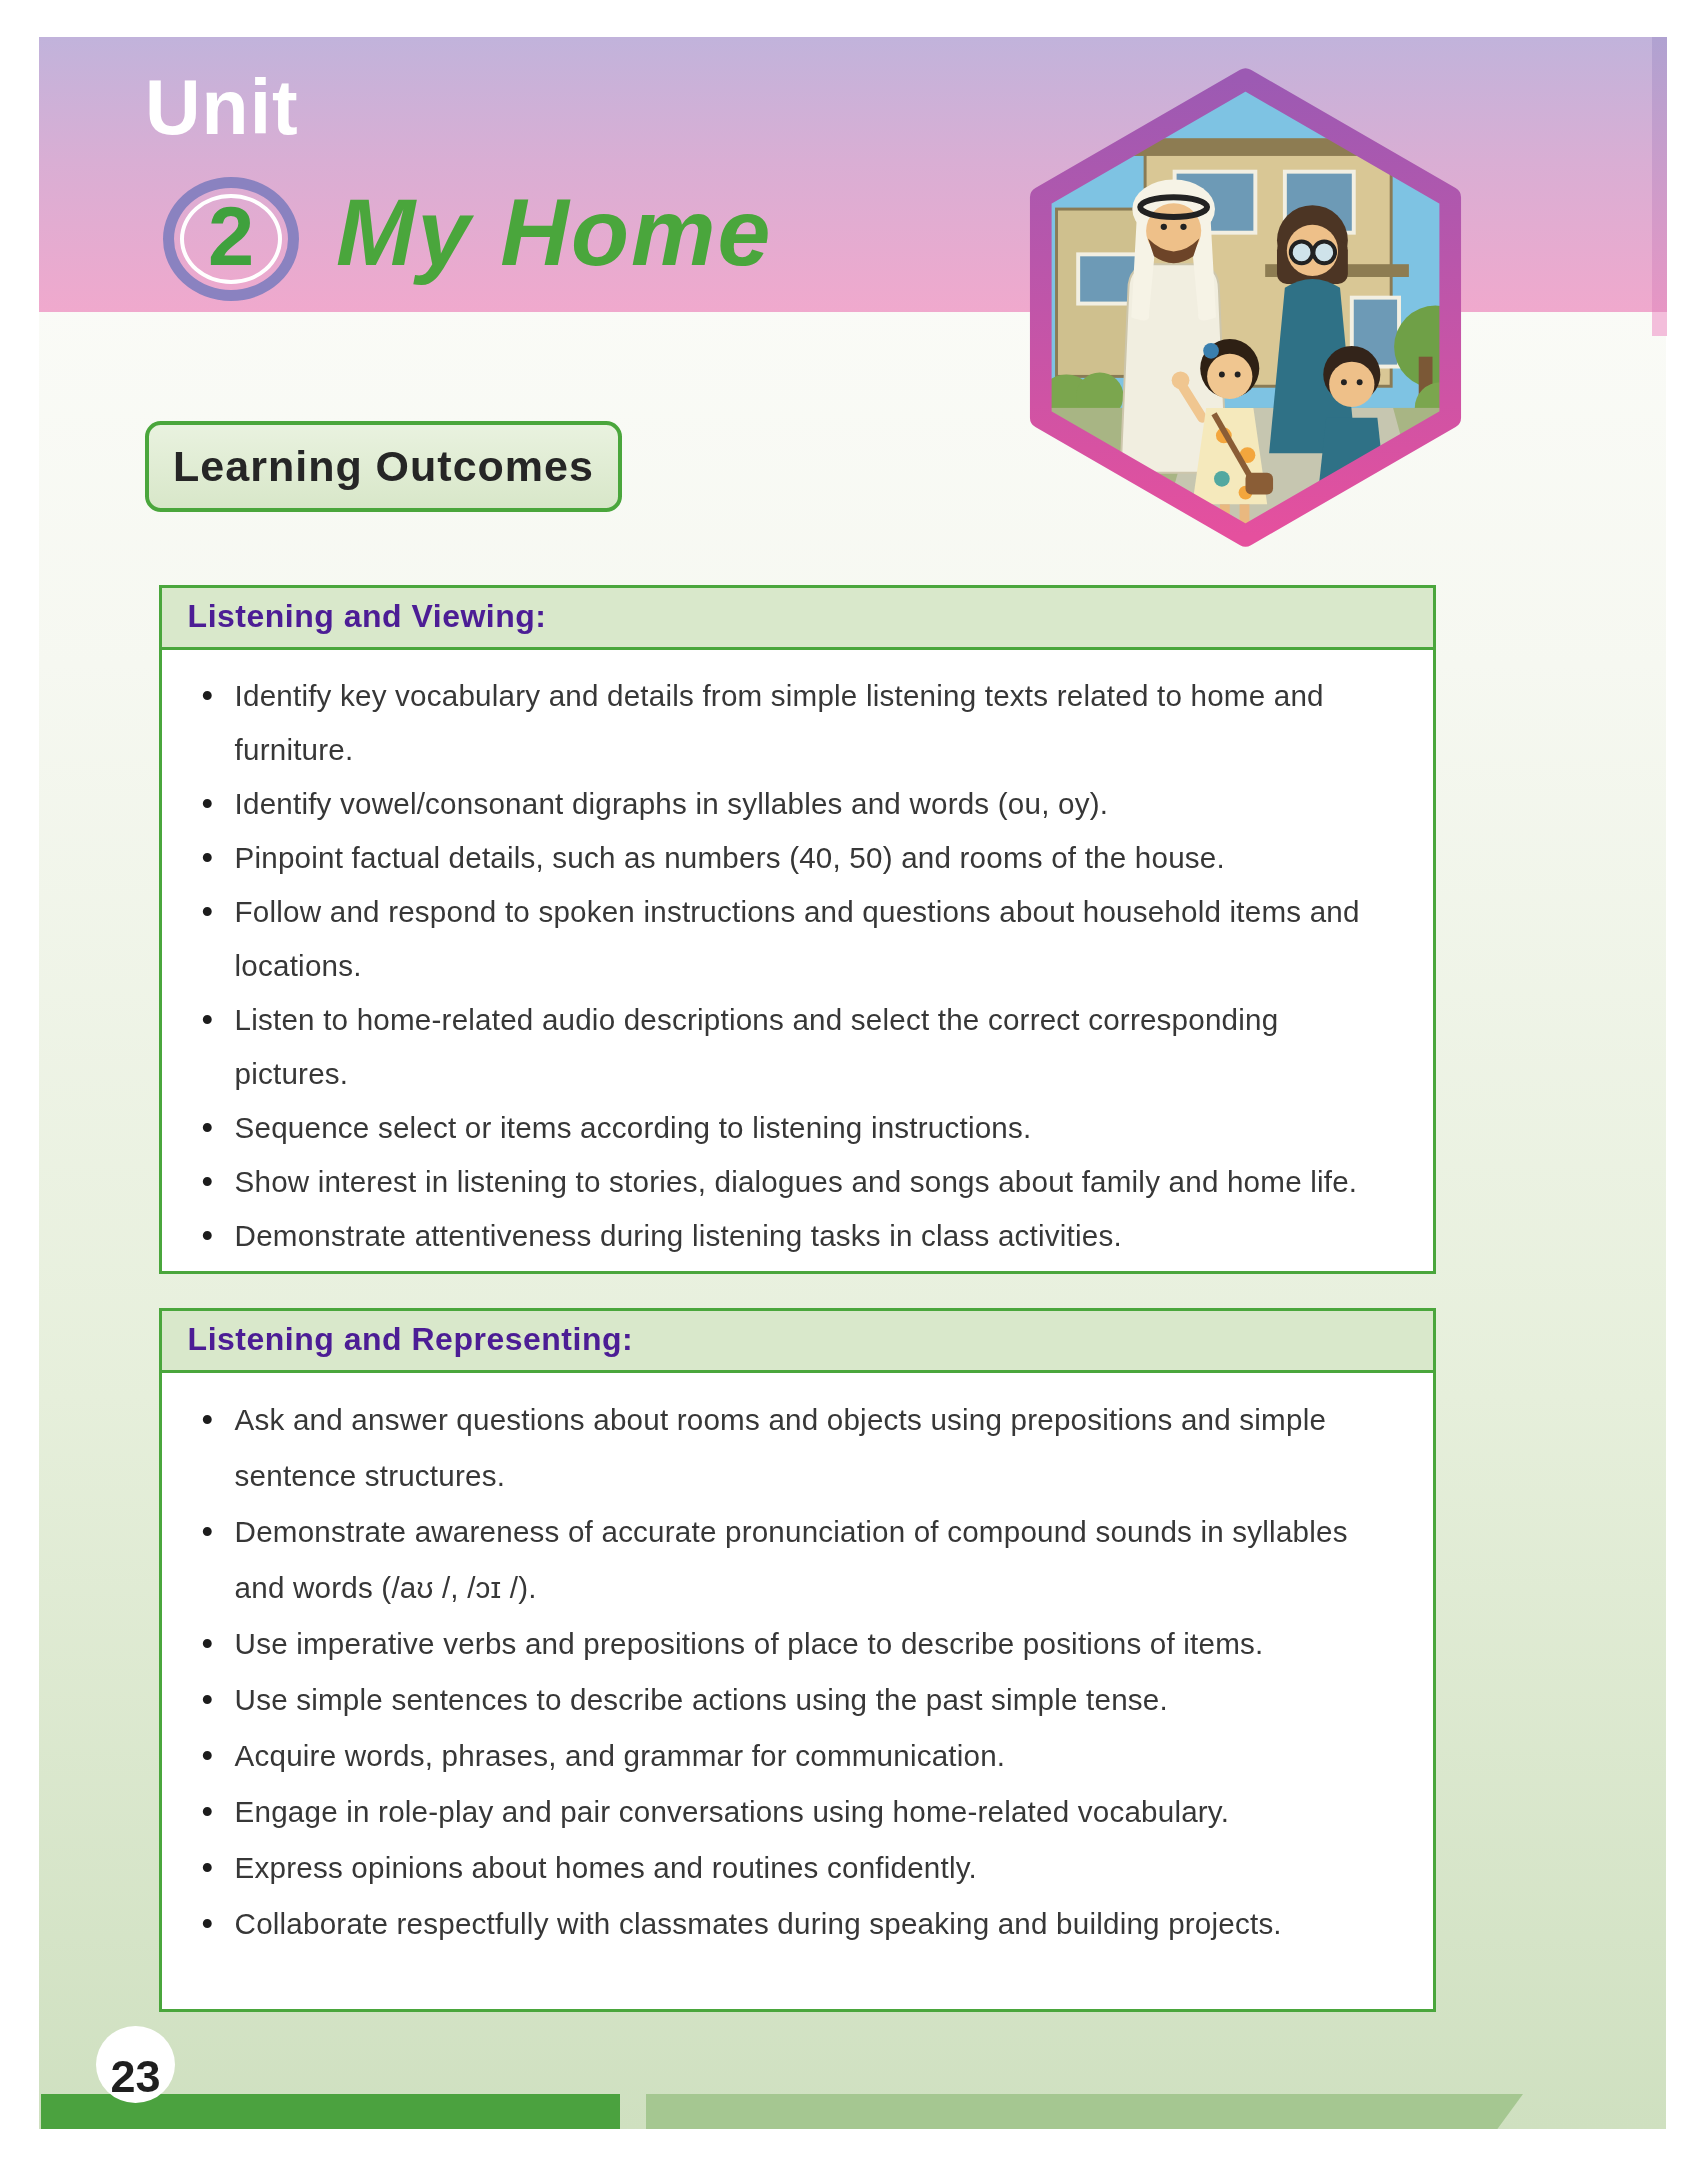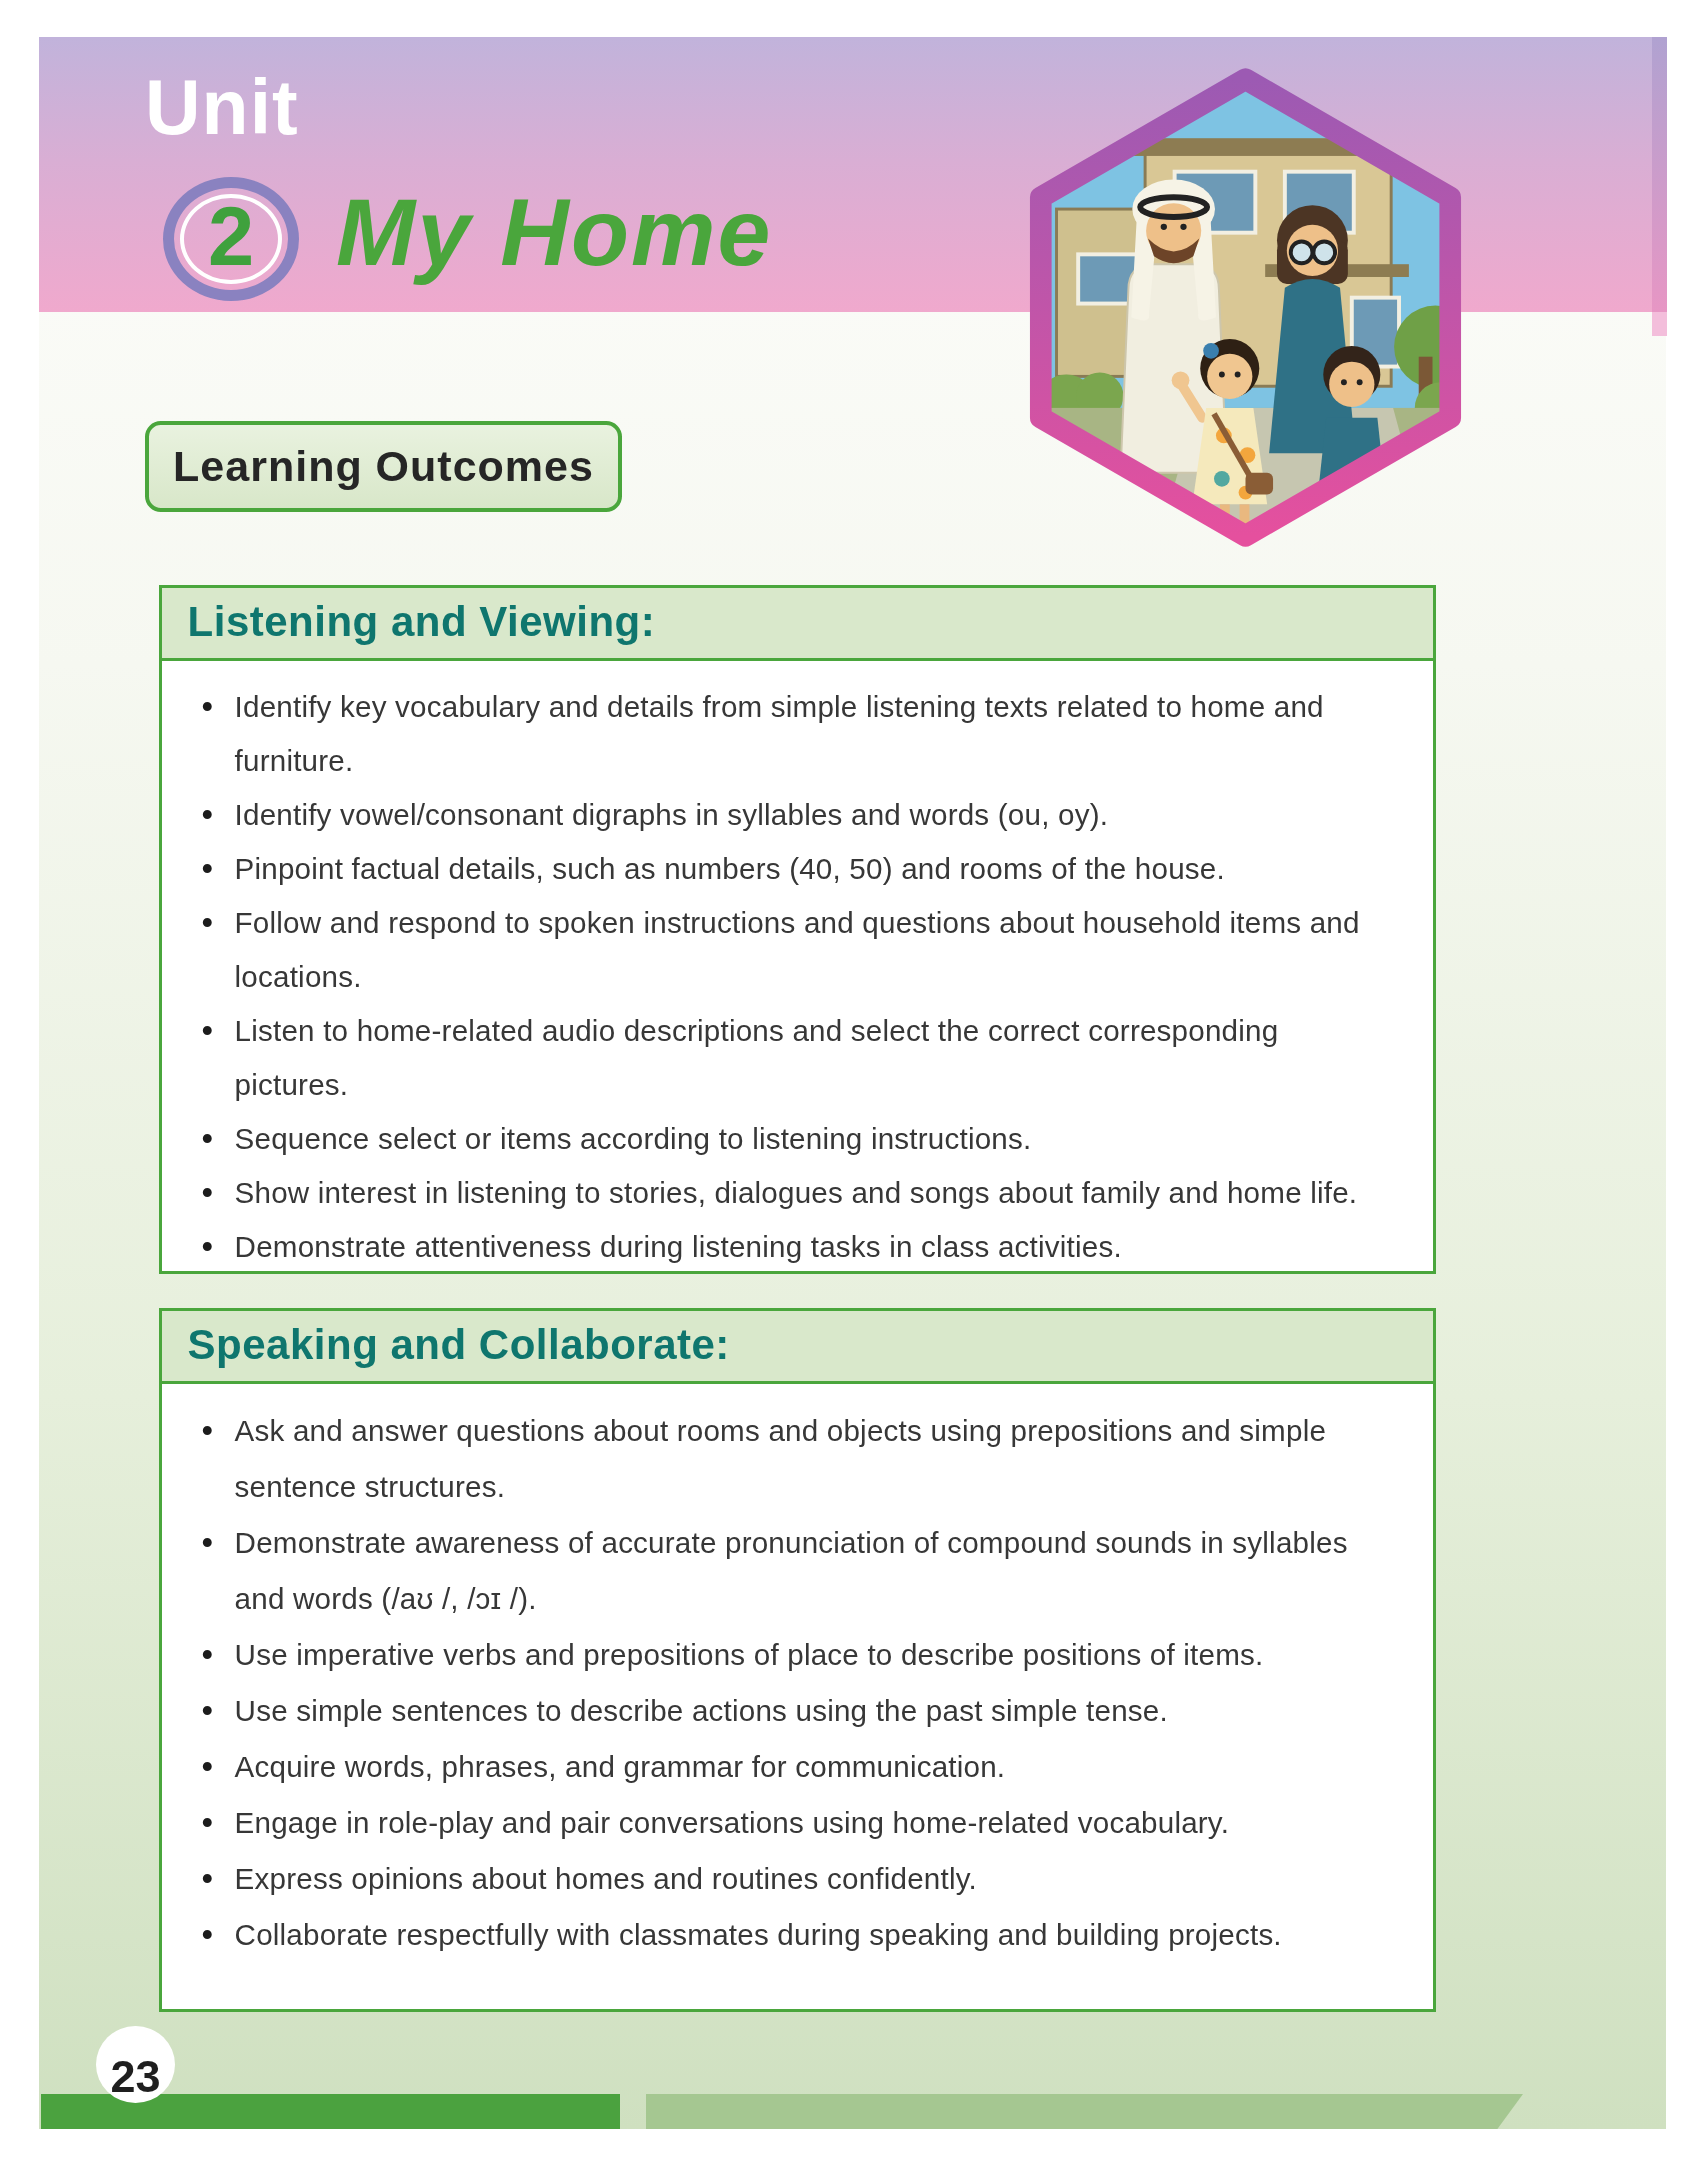--- a/index.html
+++ b/index.html
@@ -55,21 +55,21 @@
   .panel{
     position:absolute;left:120px;width:1277px;background:#ffffff;
     border:3.9px solid #4aa63c;box-sizing:border-box;
   }
   .panel-1{top:548px;height:689px;}
   .panel-2{top:1271px;height:704px;}
   .panel-header{
     background:#d9e8cb;border-bottom:3.9px solid #4aa63c;
     padding:9.9px 25.6px 11.8px 25.6px;
   }
-  .panel-header span{font-size:42px;font-weight:700;color:#0f766e;letter-spacing:0.5px;}
+  .panel-header span{font-size:32px;font-weight:700;color:#4c1d95;letter-spacing:0.5px;}
   .panel-body{padding:11.8px 33px 7.9px 29.6px;}
   .panel-body ul{list-style:none;margin:8px;padding:0;}
   .panel-1 .panel-body li{line-height:54px;}
   .panel-2 .panel-body li{line-height:56px;}
   .panel-body li{
     position:relative;padding-left:35px;font-size:29.6px;color:#373737;
     letter-spacing:0.2px;
   }
   .panel-body li::before{
     content:"\2022";position:absolute;left:2px;top:0;font-size:33px;color:#1c1c1c;
@@ -208,21 +208,21 @@
           <li>Listen to home-related audio descriptions and select the correct corresponding pictures.</li>
           <li>Sequence select or items according to listening instructions.</li>
           <li>Show interest in listening to stories, dialogues and songs about family and home life.</li>
           <li>Demonstrate attentiveness during listening tasks in class activities.</li>
         </ul>
       </div>
     </div>
 
     <div class="panel panel-2">
       <div class="panel-header">
-        <span>Speaking and Collaborate:</span>
+        <span>Listening and Representing:</span>
       </div>
       <div class="panel-body">
         <ul>
           <li>Ask and answer questions about rooms and objects using prepositions and simple sentence structures.</li>
           <li>Demonstrate awareness of accurate pronunciation of compound sounds in syllables and words (/aʊ /, /ɔɪ /).</li>
           <li>Use imperative verbs and prepositions of place to describe positions of items.</li>
           <li>Use simple sentences to describe actions using the past simple tense.</li>
           <li>Acquire words, phrases, and grammar for communication.</li>
           <li>Engage in role-play and pair conversations using home-related vocabulary.</li>
           <li>Express opinions about homes and routines confidently.</li>

